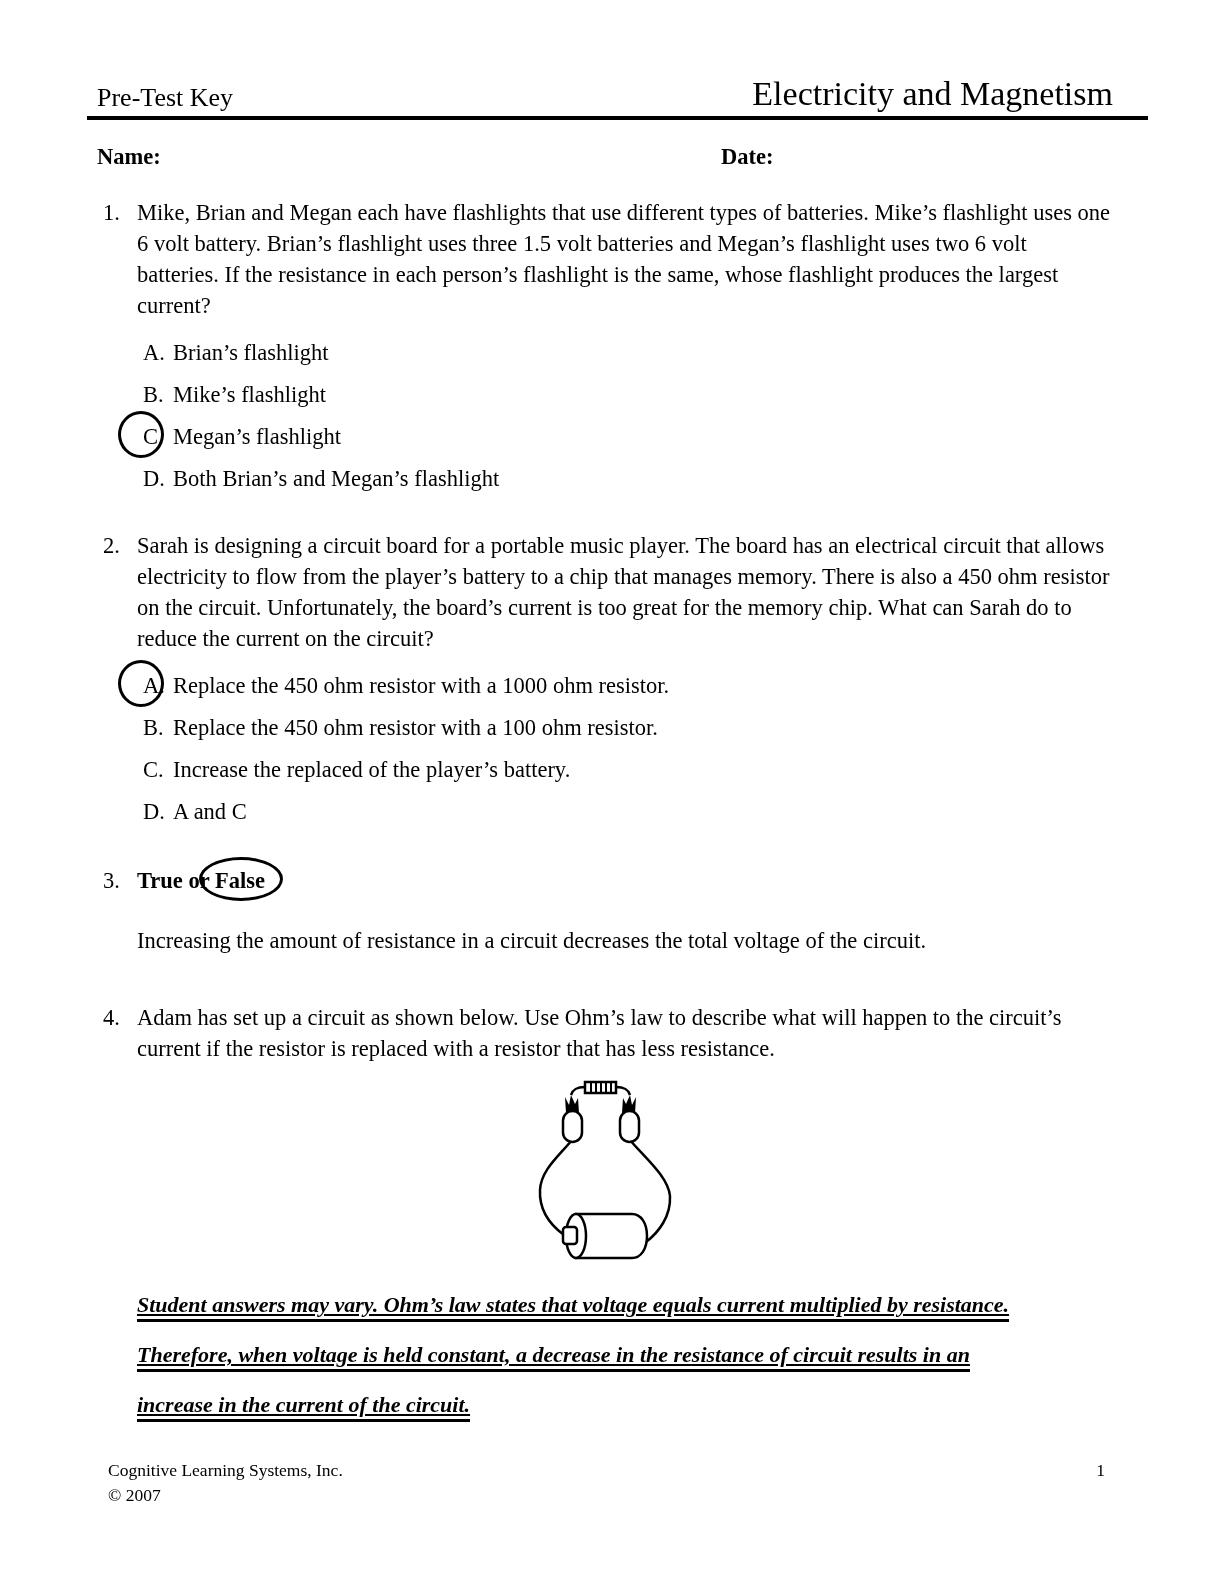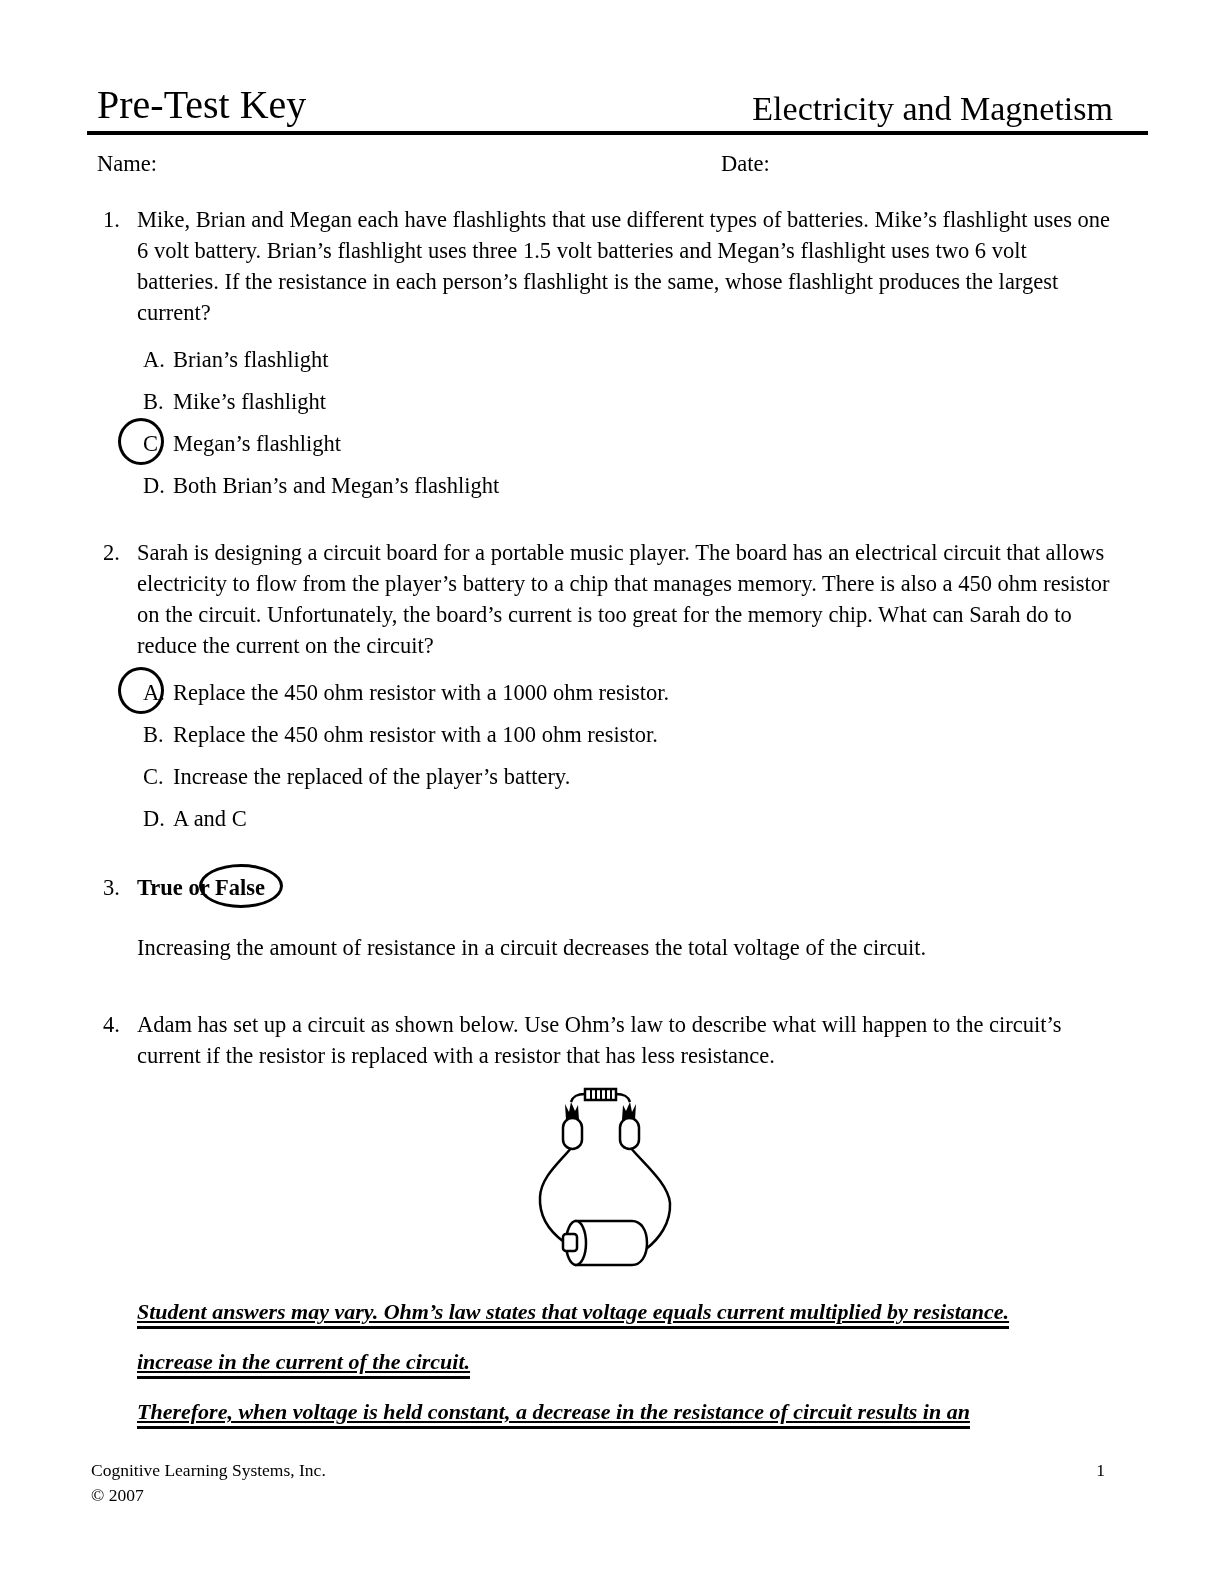--- a/index.html
+++ b/index.html
@@ -9,23 +9,23 @@
     margin:0 auto; overflow:hidden;
     font-family:"Liberation Serif","DejaVu Serif",serif;
     color:#000; padding:0 97px;
   }
   .header {
     margin:72px -35px 0 -10px;
     padding:0 35px 5px 10px;
     border-bottom:4px solid #000;
     display:flex; justify-content:space-between; align-items:flex-end;
   }
-  .title-left  { font-size:40px; line-height:1.05;margin-top:12px; }
+  .title-left  { font-size:26px; line-height:1.05;margin-top:12px; }
   .title-right { font-size:34px; line-height:1.0; }
-  .name-date { position:relative; margin-top:16px; font-size:22.5px; height:29px; }
+  .name-date { position:relative; margin-top:24px; font-size:22.5px; height:29px;font-weight:bold; }
   .date-label { position:absolute; left:624px; top:0; }
 
   .question { margin-top:24px; }
   .question.q2 { margin-top:36px; }
   .question.q3 { margin-top:38px; }
   .question.q4 { margin-top:46px; }
   .q-row { display:flex; font-size:22.5px; line-height:31px; }
   .q-num { width:40px; padding-left:6px; flex-shrink:0; }
   .q-text { flex:1;font-family:Liberation Serif, serif; }
 
@@ -47,21 +47,21 @@
   }
   .statement { margin:29px 0 0 40px; font-size:22.5px; line-height:31px; }
 
   .figure { margin:10px 0 0 438px; width:140px; height:190px; }
   .figure svg { display:block; width:140px; height:190px; }
 
   .answers { margin:26px 0 0 40px; }
   .answer-line { margin-bottom:20px; font-size:22px; font-weight:bold; font-style:italic; line-height:30px;text-decoration:underline; }
   .answer-line span { border-bottom:3px solid #000; padding-bottom:2px; }
 
-  .footer { position:absolute; left:91px; right:97px; top:1458px; font-size:17.5px; line-height:25px; }
+  .footer { position:absolute; left:108px; right:97px; top:1458px; font-size:17.5px; line-height:25px; }
   .page-num { position:absolute; right:8px; top:0; }
 </style>
 </head>
 <body>
 
 <div class="page">
 
   <div class="header">
     <span class="title-left">Pre-Test Key</span>
     <span class="title-right">Electricity and Magnetism</span>
@@ -164,22 +164,22 @@
         <path d="M 101 23 L 97 31 L 95 21 L 91 30 L 88 24 L 87 39 L 100 39 Z" fill="#000"></path>
 
         <rect x="28" y="37" width="19" height="31" rx="9.5" fill="#fff" stroke="#000" stroke-width="2.5"></rect>
         <rect x="85" y="37" width="19" height="31" rx="9.5" fill="#fff" stroke="#000" stroke-width="2.5"></rect>
       </svg>
     </div>
   </div>
 
   <div class="answers">
     <div class="answer-line"><span>Student answers may vary.  Ohm’s law states that voltage equals current multiplied by resistance.</span></div>
+    <div class="answer-line"><span>Therefore, when voltage is held constant, a decrease in the resistance of circuit results in an</span></div>
     <div class="answer-line"><span>increase in the current of the circuit.</span></div>
-    <div class="answer-line"><span>Therefore, when voltage is held constant, a decrease in the resistance of circuit results in an</span></div>
   </div>
 
   <div class="footer">
     <div>Cognitive Learning Systems, Inc.</div>
     <div>© 2007</div>
     <span class="page-num">1</span>
   </div>
 
 </div>
 

